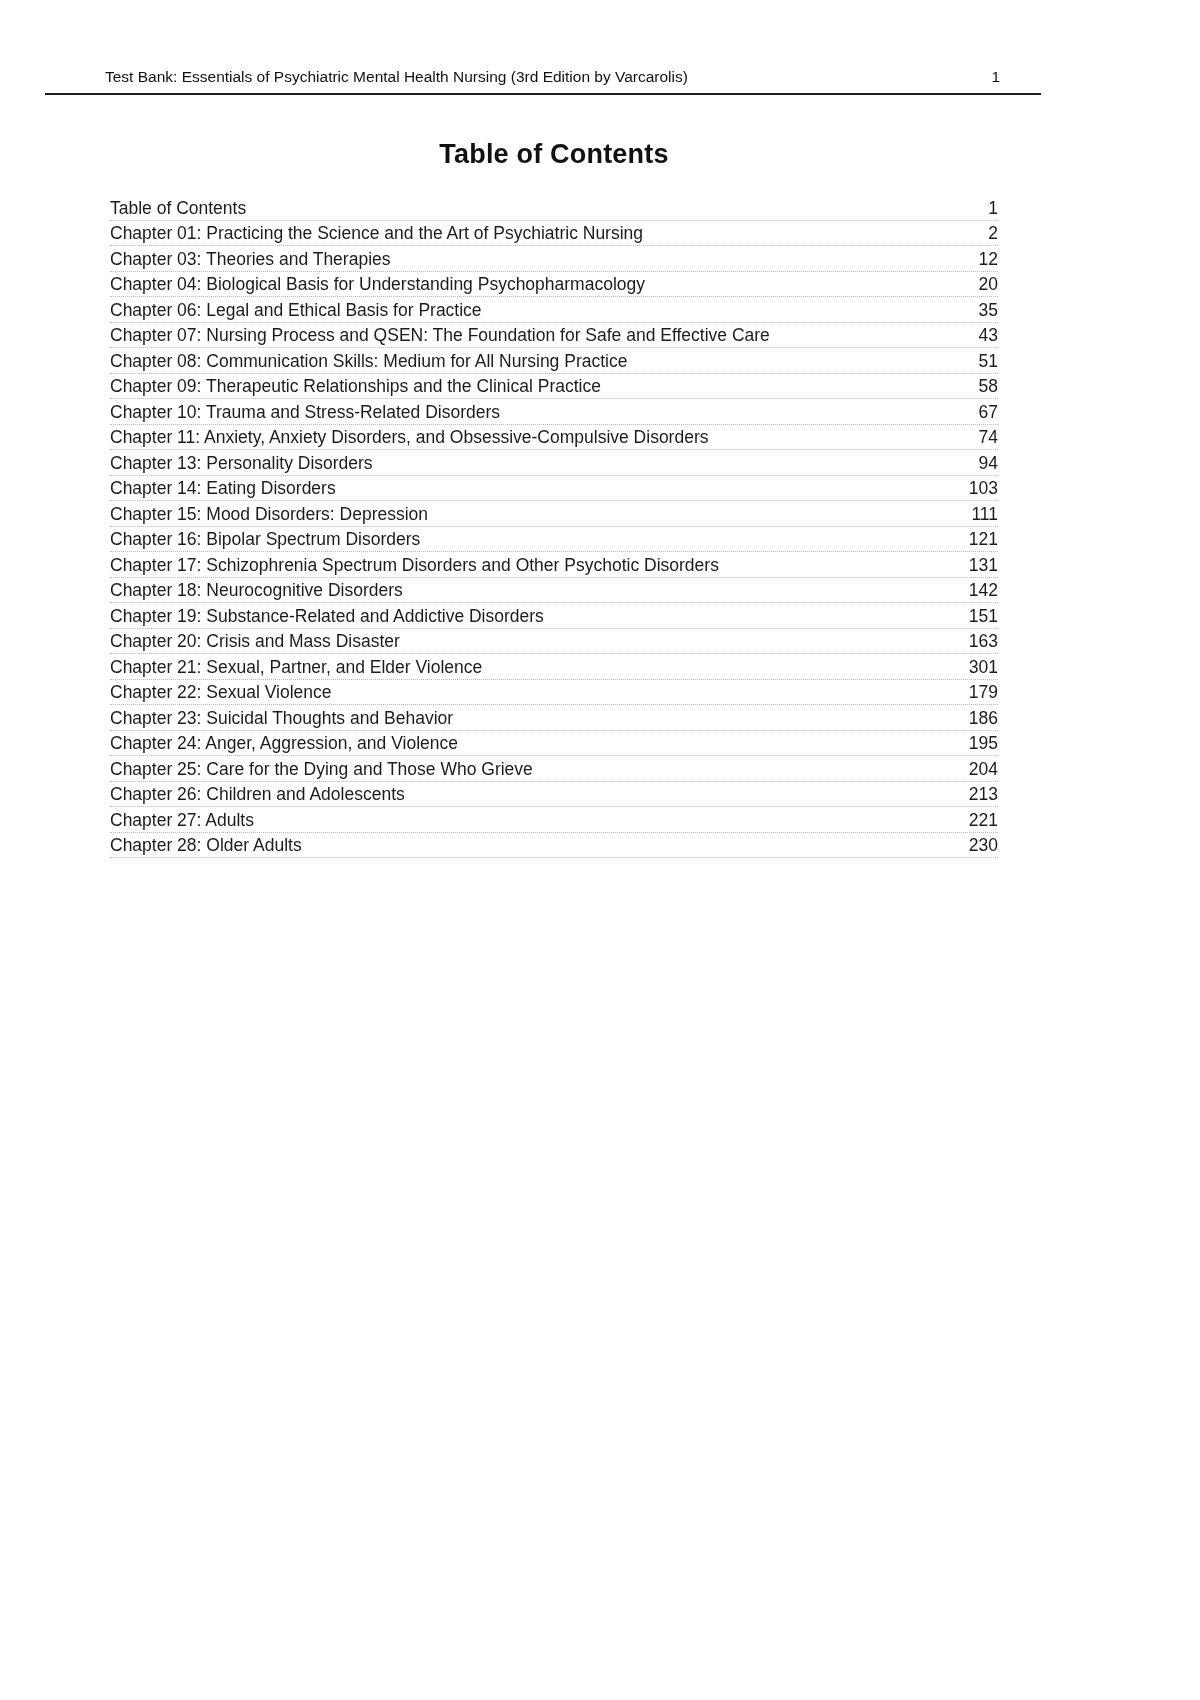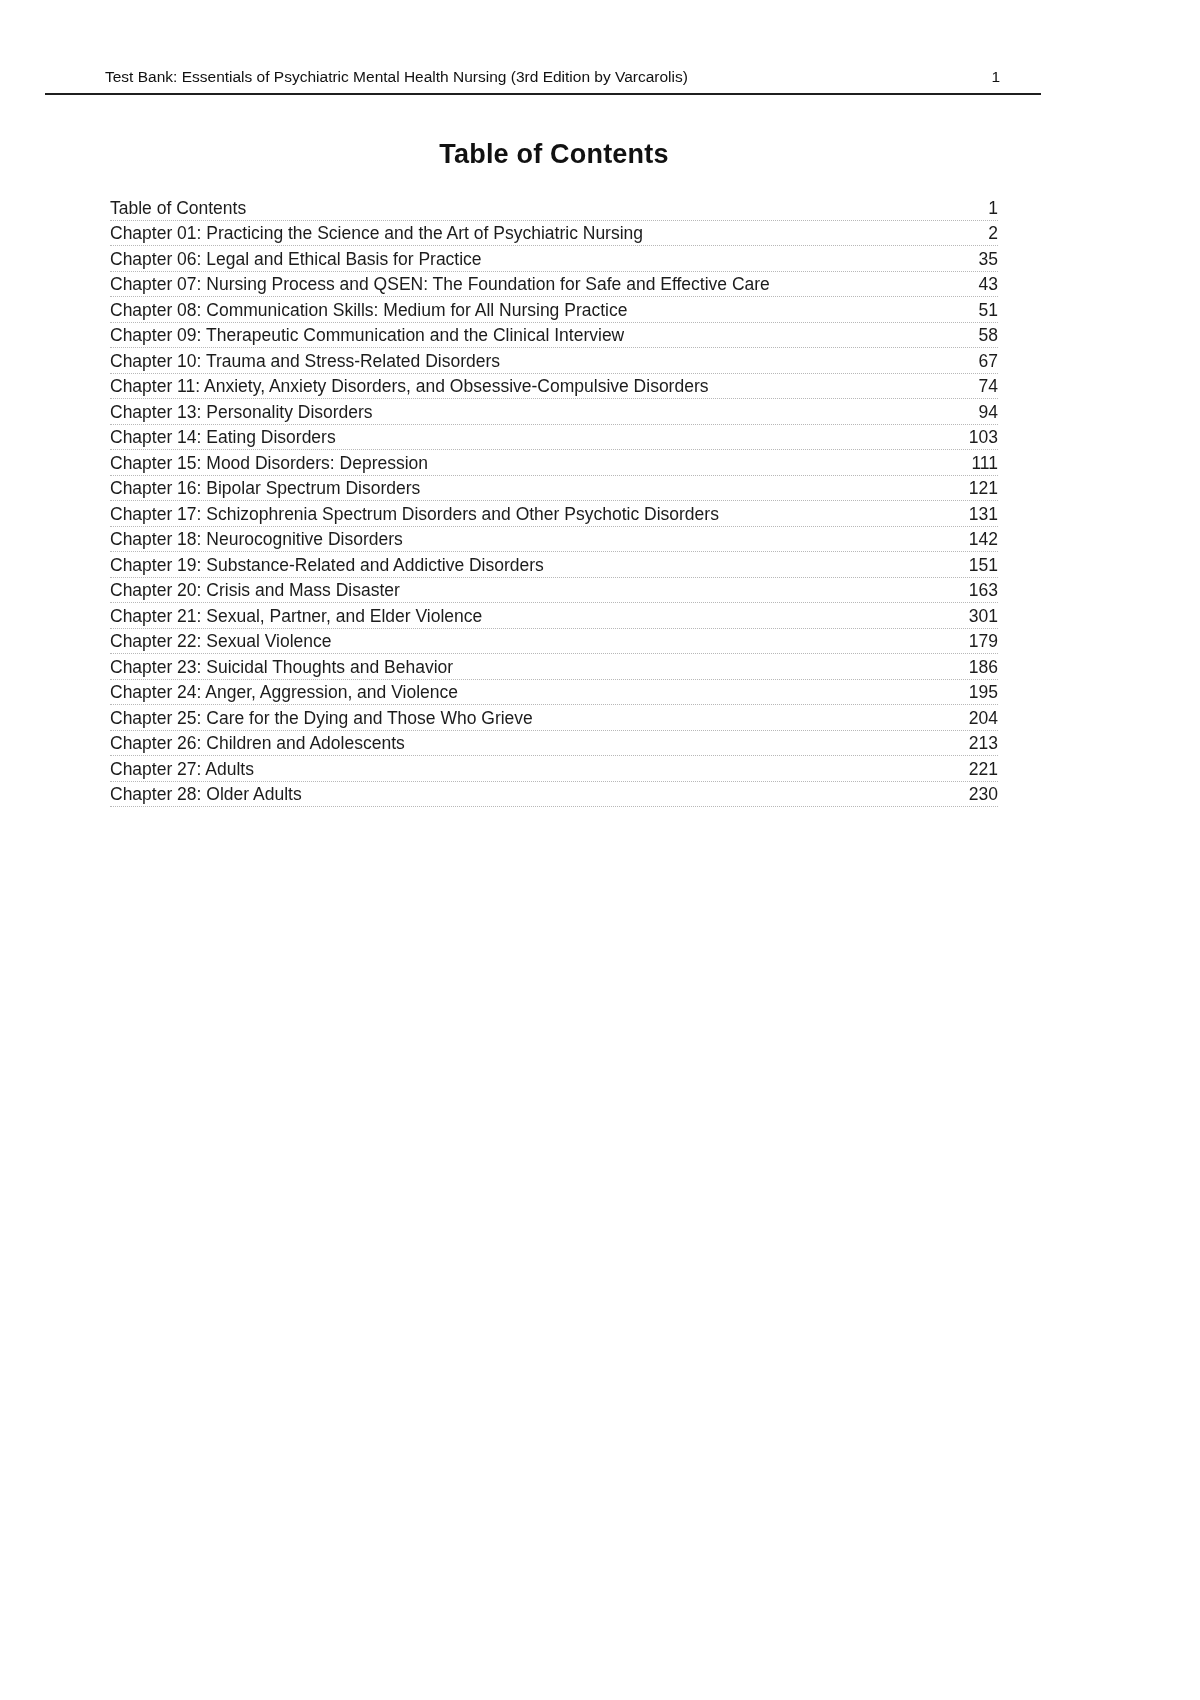--- a/index.html
+++ b/index.html
@@ -102,40 +102,48 @@
         <span class="entry-label">Table of Contents</span>
         <span class="entry-page">1</span>
       </div>
 
       <div class="toc-row">
         <span class="entry-label">Chapter 01: Practicing the Science and the Art of Psychiatric Nursing</span>
         <span class="entry-page">2</span>
       </div>
 
 
-
+      <div class="toc-row">
+        <span class="entry-label">Chapter 03: Theories and Therapies</span>
+        <span class="entry-page">12</span>
+      </div>
+
+      <div class="toc-row">
+        <span class="entry-label">Chapter 04: Biological Basis for Understanding Psychopharmacology</span>
+        <span class="entry-page">20</span>
+      </div>
 
 
       <div class="toc-row">
         <span class="entry-label">Chapter 06: Legal and Ethical Basis for Practice</span>
         <span class="entry-page">35</span>
       </div>
 
       <div class="toc-row">
         <span class="entry-label">Chapter 07: Nursing Process and QSEN: The Foundation for Safe and Effective Care</span>
         <span class="entry-page">43</span>
       </div>
 
       <div class="toc-row">
         <span class="entry-label">Chapter 08: Communication Skills: Medium for All Nursing Practice</span>
         <span class="entry-page">51</span>
       </div>
 
       <div class="toc-row">
-        <span class="entry-label">Chapter 09: Therapeutic Communication and the Clinical Interview</span>
+        <span class="entry-label">Chapter 09: Therapeutic Relationships and the Clinical Practice</span>
         <span class="entry-page">58</span>
       </div>
 
       <div class="toc-row">
         <span class="entry-label">Chapter 10: Trauma and Stress-Related Disorders</span>
         <span class="entry-page">67</span>
       </div>
 
       <div class="toc-row">
         <span class="entry-label">Chapter 11: Anxiety, Anxiety Disorders, and Obsessive-Compulsive Disorders</span>

